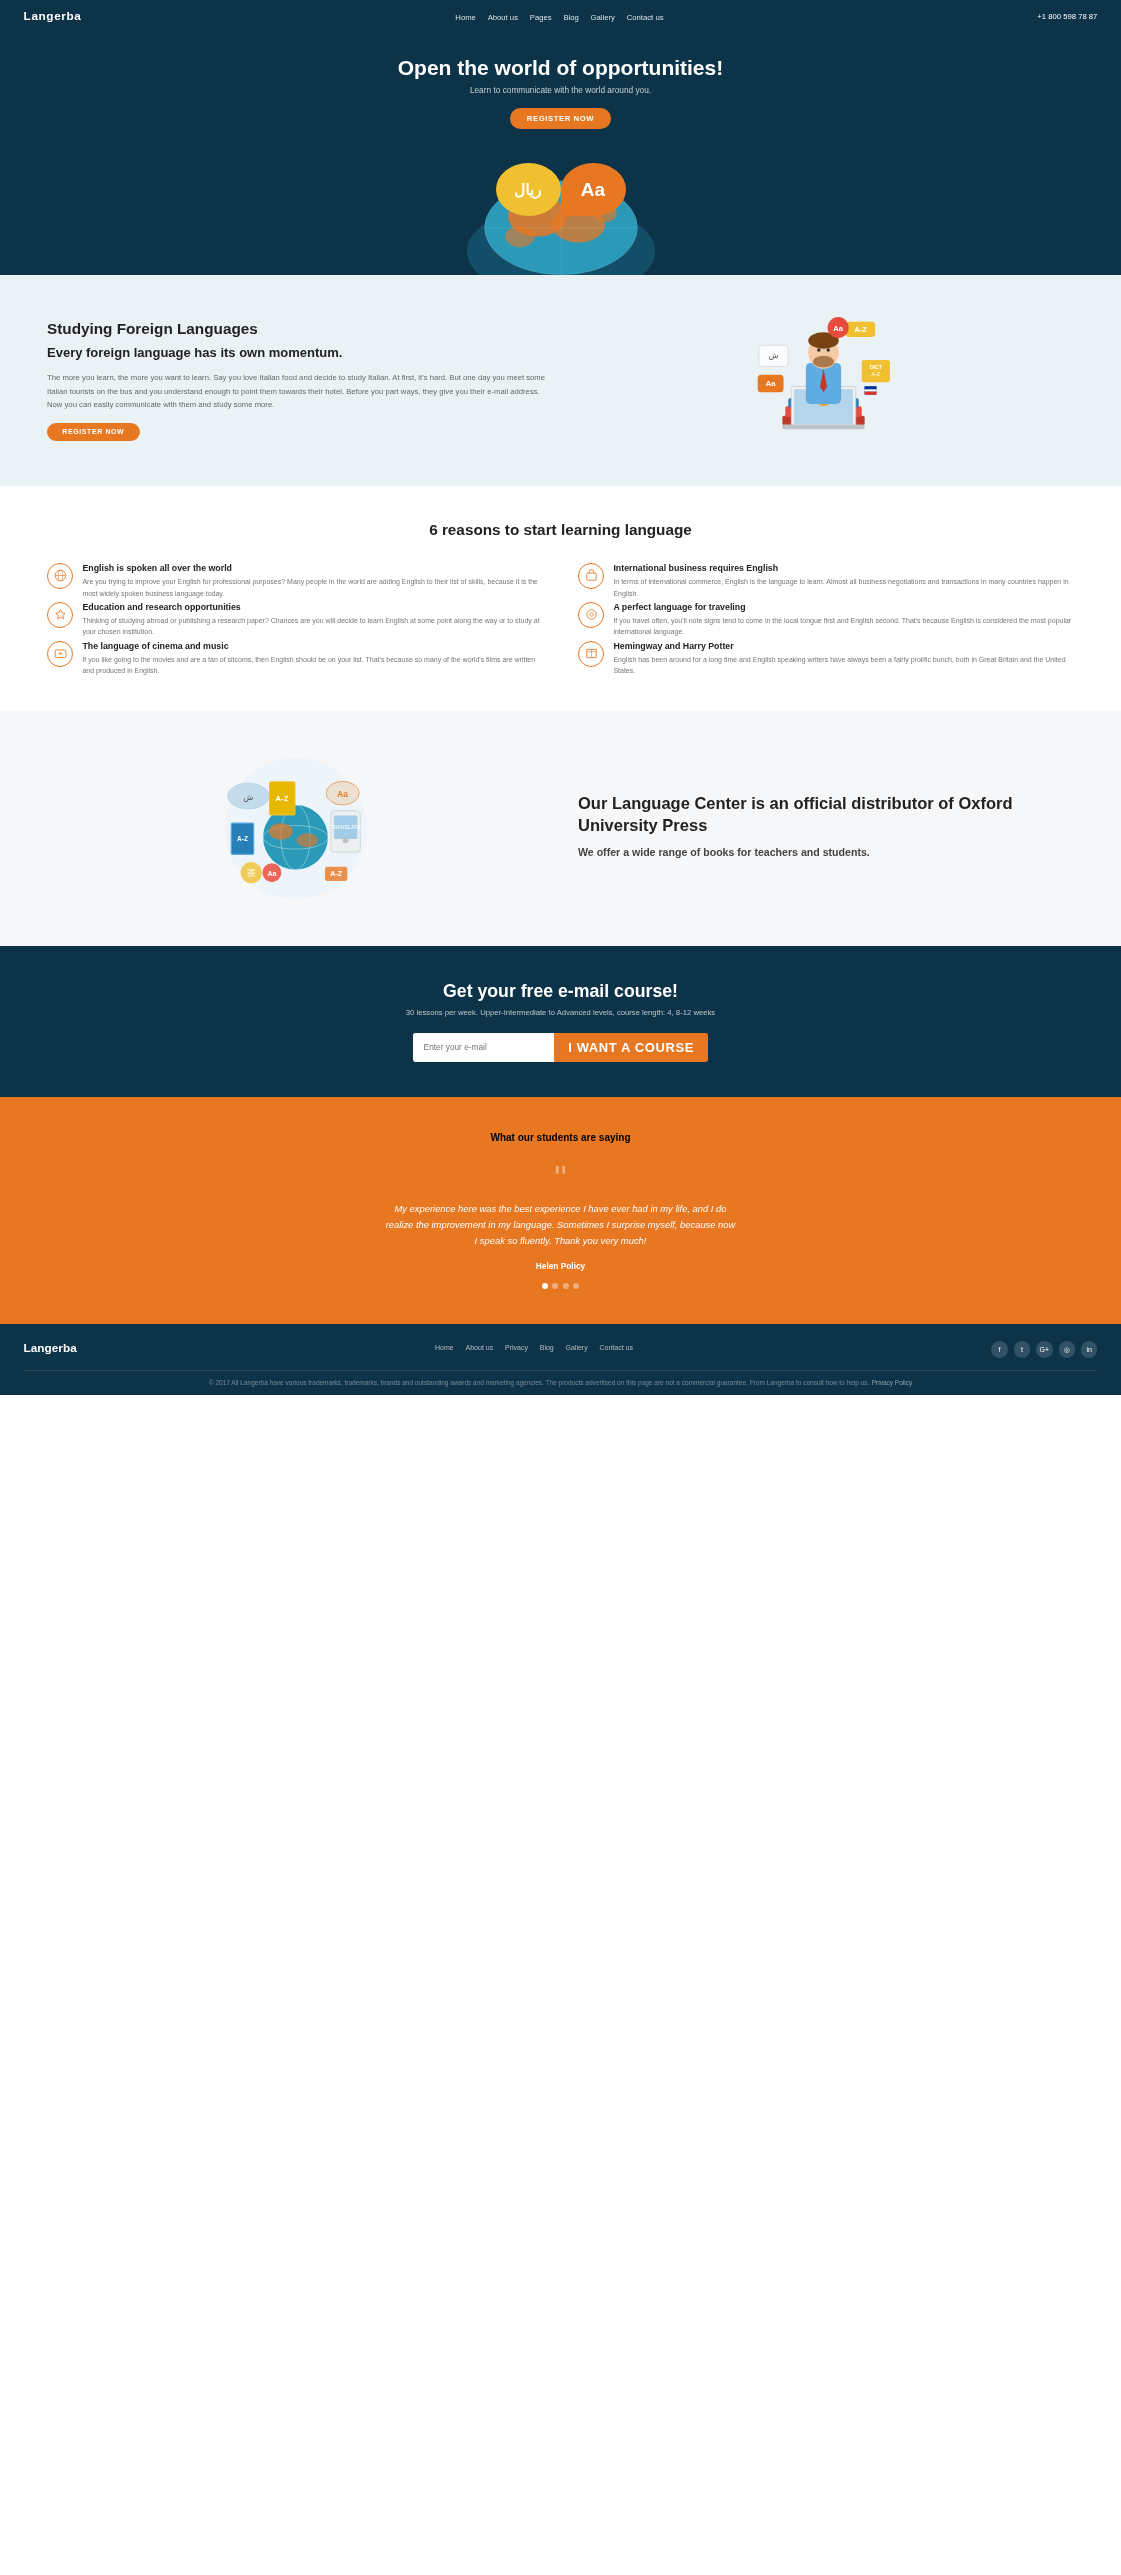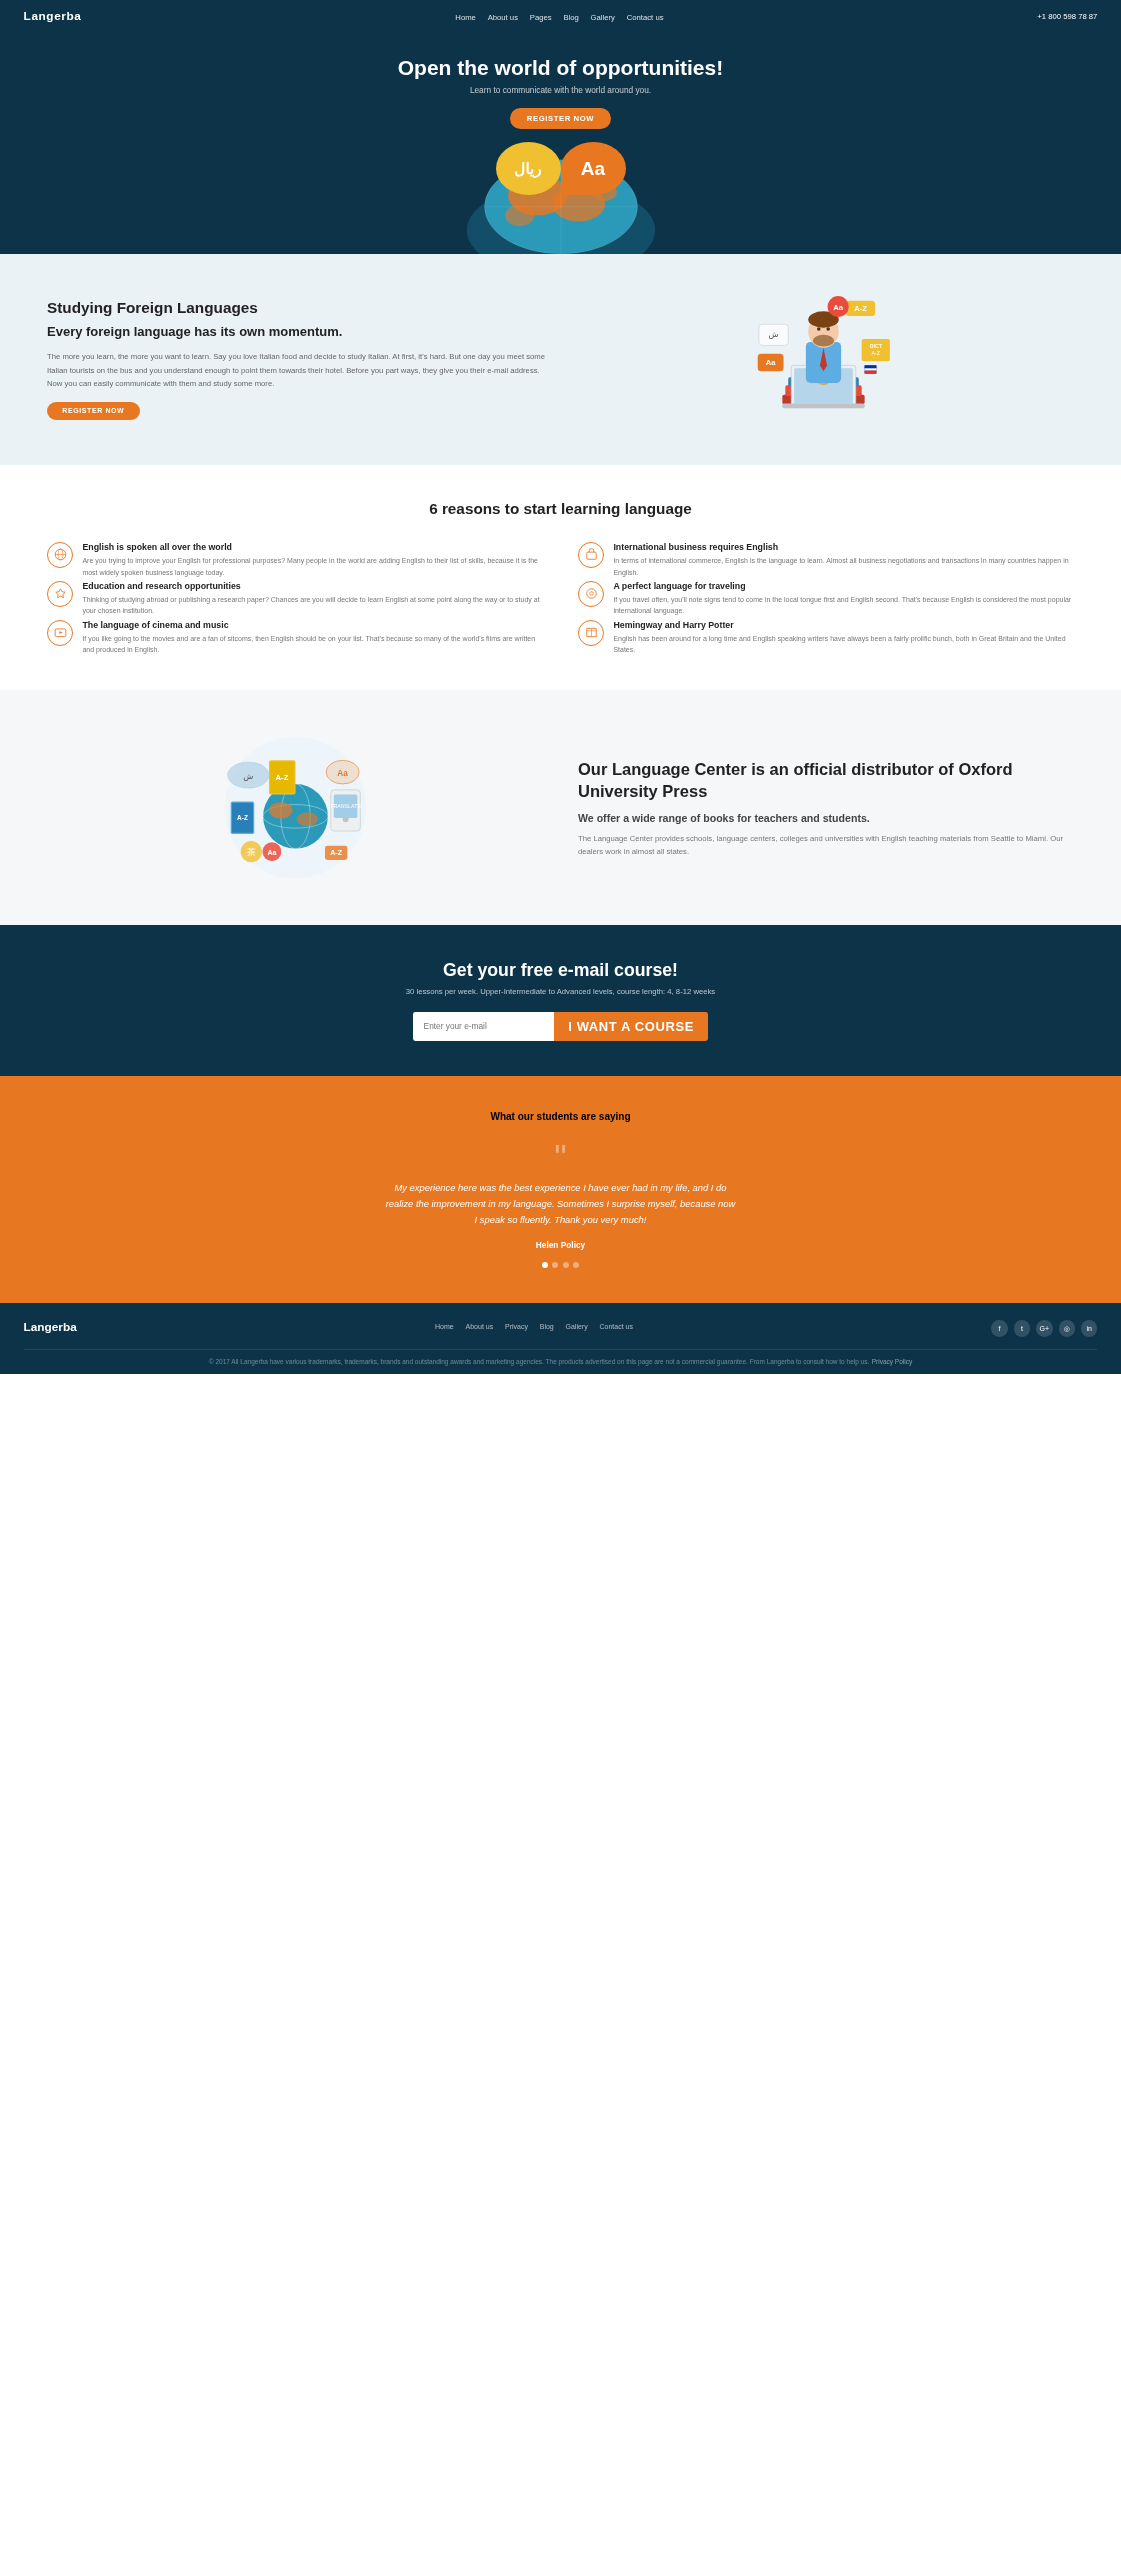--- a/index.html
+++ b/index.html
@@ -210,21 +210,21 @@
     }
     .footer-bottom p { color: rgba(255,255,255,0.4); font-size: 6.5px; text-align: center; }
     .footer-bottom a { color: rgba(255,255,255,0.5); font-size: 6.5px; }
 
     
     .globe-container {
       position: relative;
       display: flex;
       justify-content: center;
       align-items: flex-end;
-      height: 125px;
+      height: 146px;
     }
     
     .speech-bubble-left {
       position: absolute;
       left: 35px;
       bottom: 59px;
       background: #f0c030;
       border-radius: 50%;
       width: 65px;
       height: 53px;
@@ -482,21 +482,20 @@
       <rect x="190" y="205" width="38" height="24" rx="4" fill="#e87722" opacity="0.8"></rect>
       <text x="209" y="221" font-size="12" fill="#fff" text-anchor="middle" font-weight="bold">A-Z</text>
 
       <circle cx="100" cy="215" r="16" fill="#e74c3c" opacity="0.85"></circle>
       <text x="100" y="221" font-size="12" fill="#fff" text-anchor="middle" font-weight="bold">Aa</text>
     </svg>
   </div>
   <div class="oxford-text">
     <h2>Our Language Center is an official distributor of Oxford University Press</h2>
     <h3>We offer a wide range of books for teachers and students.</h3>
-    <p>The Language Center provides schools, language centers, colleges and universities with English teaching materials from Seattle to Miami. Our dealers work in almost all states.</p>
   </div>
 </section>
 
 <section class="section-email">
   <h2>Get your free e-mail course!</h2>
   <p>30 lessons per week. Upper-Intermediate to Advanced levels, course length: 4, 8-12 weeks</p>
   <div class="email-form">
     <input class="email-input" type="email" placeholder="Enter your e-mail" style="">
     <button class="btn-want-course">I WANT A COURSE</button>
   </div>

